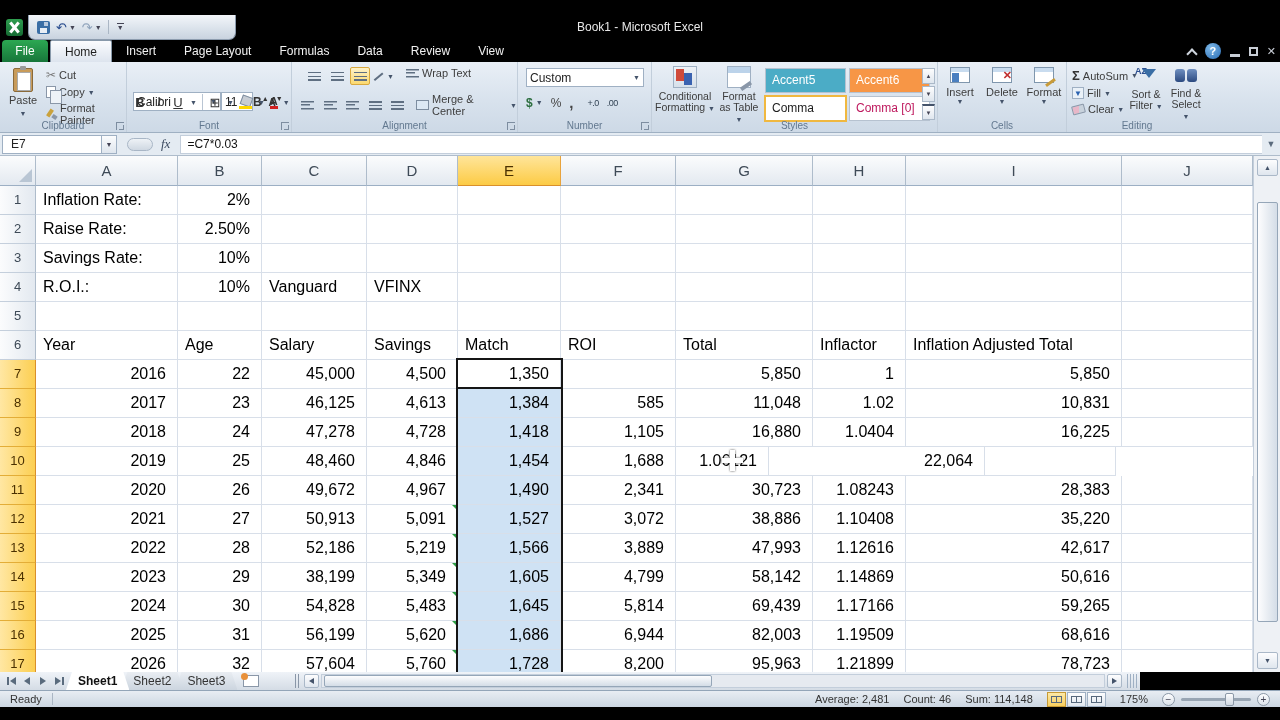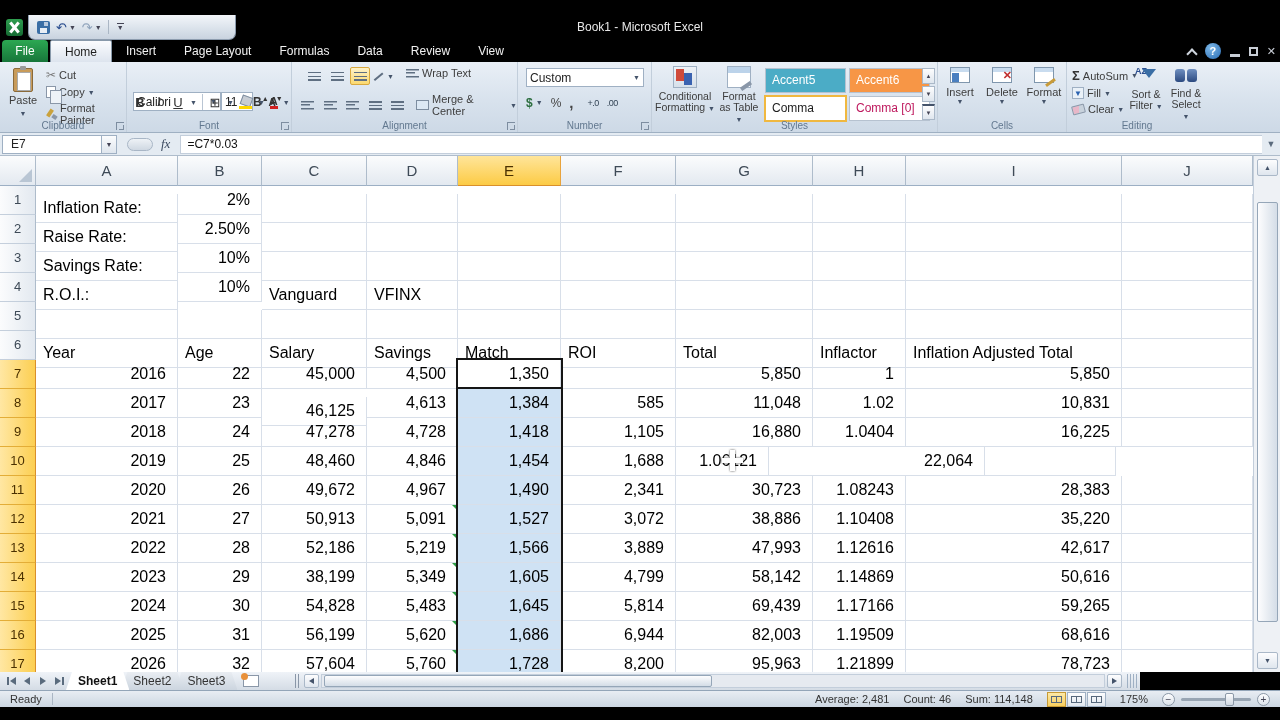--- a/index.html
+++ b/index.html
@@ -150,21 +150,21 @@
   .colhdr { height:30px; background:linear-gradient(#fbfcfd,#e3e9f0); border-right:1px solid #aebccb; border-bottom:1px solid #9cafc4;
             font-size:15px; color:#3e4a57; text-align:center; line-height:29px; }
   .colhdr.hl { background:linear-gradient(#ffe59a,#fccb45); border-right-color:#e8a33d; border-bottom-color:#d98f2b; color:#4a3000; }
   .gbody { position:absolute; left:0; top:30px; width:1253px; height:486px; overflow:hidden; }
   .grow { display:flex; height:29px; }
   .rowhdr { width:36px; background:linear-gradient(90deg,#fbfcfd,#e3e9f0); border-right:1px solid #aebccb; border-bottom:1px solid #c4cfdc;
             font-size:13px; color:#3e4a57; text-align:center; line-height:28px; flex:0 0 36px; }
   .rowhdr.hl { background:linear-gradient(90deg,#ffe7a3,#fccf52); border-bottom-color:#e3ad37; border-right-color:#d98f2b; color:#4a3000; }
   .gcell { height:29px; border-right:1px solid #d8dfe9; border-bottom:1px solid #d8dfe9; font-size:16px; color:#000;
            line-height:28px; white-space:nowrap; overflow:hidden; position:relative; flex-shrink:0; }
-  .gcell.al { padding-left:7px;margin-top:8px; } .gcell.ar { text-align:right; padding-right:11px; }
+  .gcell.al { padding-left:7px; } .gcell.ar { text-align:right; padding-right:11px; }
   .gcell.csel { background:#cfe2f4; } .gcell.cact { background:#fff; }
   .gflag { position:absolute; right:0; top:0; width:0; height:0; border-top:5px solid #2e9e46; border-left:5px solid transparent; }
   .sel-overlay { position:absolute; left:456px; top:172px; width:107px; height:330px; border:2px solid #151515; pointer-events:none; }
   .sel-e7line { position:absolute; left:458px; top:201px; width:103px; height:2px; background:#151515; pointer-events:none; }
   .vscroll { position:absolute; right:0; top:0; width:27px; height:516px; background:#eef1f5; border-left:1px solid #c3cedb; }
   .vs-btn { position:absolute; left:3px; width:21px; height:17px; background:linear-gradient(#fdfdfe,#dfe6ee); border:1px solid #aab8c8; border-radius:2px; font-size:7px; color:#44536a; text-align:center; line-height:16px; }
   .vs-thumb { position:absolute; left:3px; top:46px; width:21px; height:420px; background:linear-gradient(90deg,#fdfdfe,#d4dde7); border:1px solid #95a6b8; border-radius:2px; }
 
   
   .sheetbar { position:absolute; left:0; top:672px; width:1140px; height:18px; background:linear-gradient(#eff3f8,#d4dce5); display:flex; align-items:center; }
@@ -563,21 +563,21 @@
           <div class="gcell ar" style="width: 115px;"><span></span></div>
           <div class="gcell ar" style="width: 137px;"><span>5,850</span></div>
           <div class="gcell ar" style="width: 93px;"><span>1</span></div>
           <div class="gcell ar" style="width: 216px;"><span>5,850</span></div>
           <div class="gcell ar" style="width: 131px;"><span></span></div>
         </div>
         <div class="grow">
           <div class="rowhdr hl">8</div>
           <div class="gcell ar" style="width: 142px;"><span>2017</span></div>
           <div class="gcell ar" style="width: 84px;"><span>23</span></div>
-          <div class="gcell ar" style="width: 105px; margin-top: 8px;"><span>46,125</span></div>
+          <div class="gcell ar" style="width: 105px;"><span>46,125</span></div>
           <div class="gcell ar" style="width: 91px;"><span>4,613</span></div>
           <div class="gcell ar csel" style="width: 103px;"><span>1,384</span></div>
           <div class="gcell ar" style="width: 115px;"><span>585</span></div>
           <div class="gcell ar" style="width: 137px;"><span>11,048</span></div>
           <div class="gcell ar" style="width: 93px;"><span>1.02</span></div>
           <div class="gcell ar" style="width: 216px;"><span>10,831</span></div>
           <div class="gcell ar" style="width: 131px;"><span></span></div>
         </div>
         <div class="grow">
           <div class="rowhdr hl">9</div>

